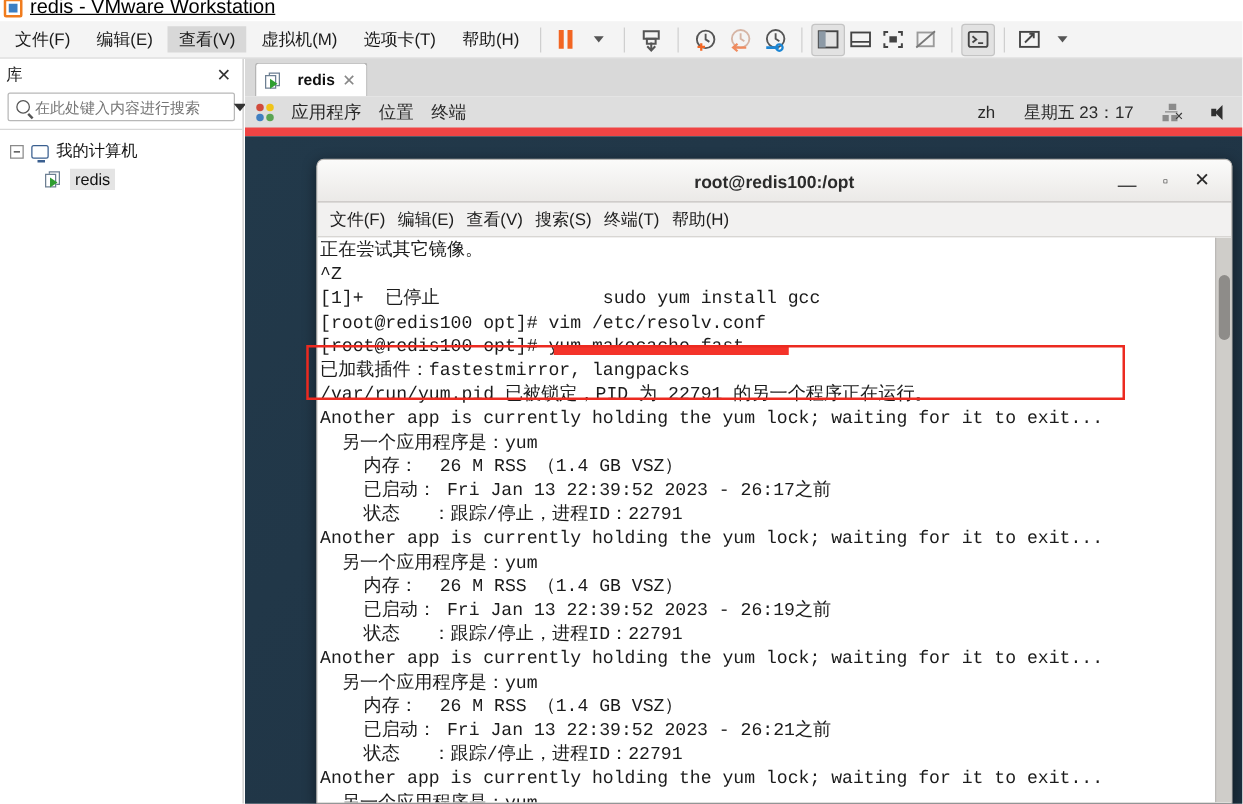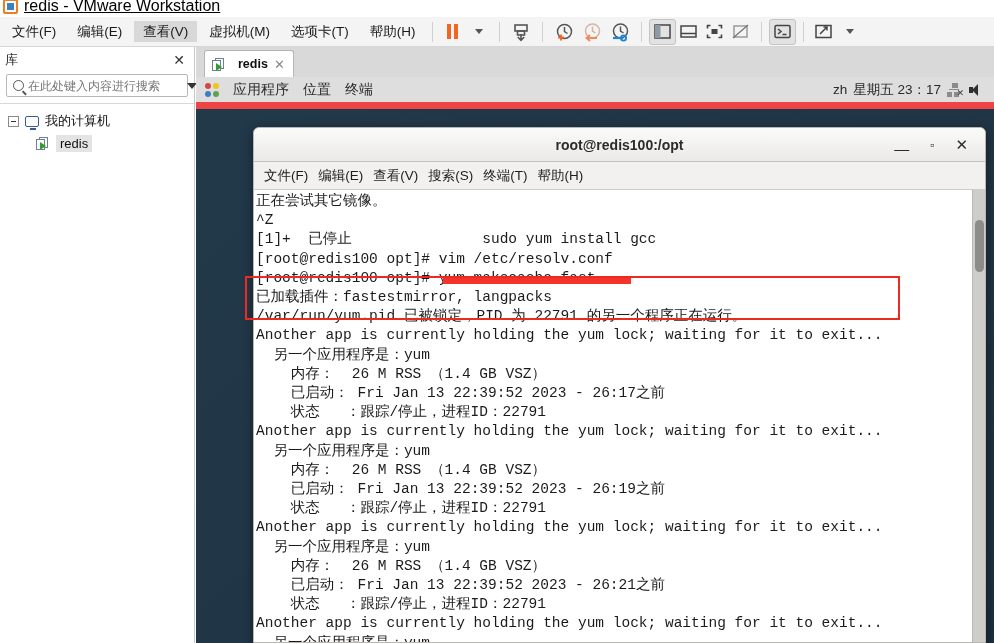--- a/index.html
+++ b/index.html
@@ -164,21 +164,21 @@
     position: relative;
   }
   .gnome-apps-ico i {
     position: absolute; width: 6px; height: 6px; border-radius: 50%;
   }
   .gnome-apps-ico i:nth-child(1) { left: 0; top: 0; background: #d14b3c; }
   .gnome-apps-ico i:nth-child(2) { right: 0; top: 0; background: #f0c419; }
   .gnome-apps-ico i:nth-child(3) { left: 0; bottom: 0; background: #3f7fc1; }
   .gnome-apps-ico i:nth-child(4) { right: 0; bottom: 0; background: #5aa454; }
   .gnome-menu-item { font-size: 14px; color: #2a2a2a; margin-left: 14px; white-space: nowrap; }
-  .gnome-right { margin-left: auto; display: flex; align-items: center; gap: 6px; padding-right: 10px; }
+  .gnome-right { margin-left: auto; display: flex; align-items: center; gap: 23px; padding-right: 10px; }
   .gnome-right .txt { font-size: 13.5px; color: #2a2a2a; white-space: nowrap; }
   .ico-net { width: 16px; height: 14px; position: relative; flex: 0 0 auto; }
   .ico-net .n1 { position: absolute; left: 5px; top: 0; width: 6px; height: 5px; background: #8b8b8b; }
   .ico-net .n2 { position: absolute; left: 0; bottom: 0; width: 5px; height: 5px; background: #8b8b8b; }
   .ico-net .n3 { position: absolute; left: 7px; bottom: 0; width: 5px; height: 5px; background: #8b8b8b; }
   .ico-net .bar { position: absolute; left: 2px; top: 6px; width: 10px; height: 1.5px; background: #8b8b8b; }
   .ico-net .x {
     position: absolute; right: -1px; bottom: -1px; font-size: 9px;
     font-weight: bold; color: #3a3a3a; line-height: 1;
   }

